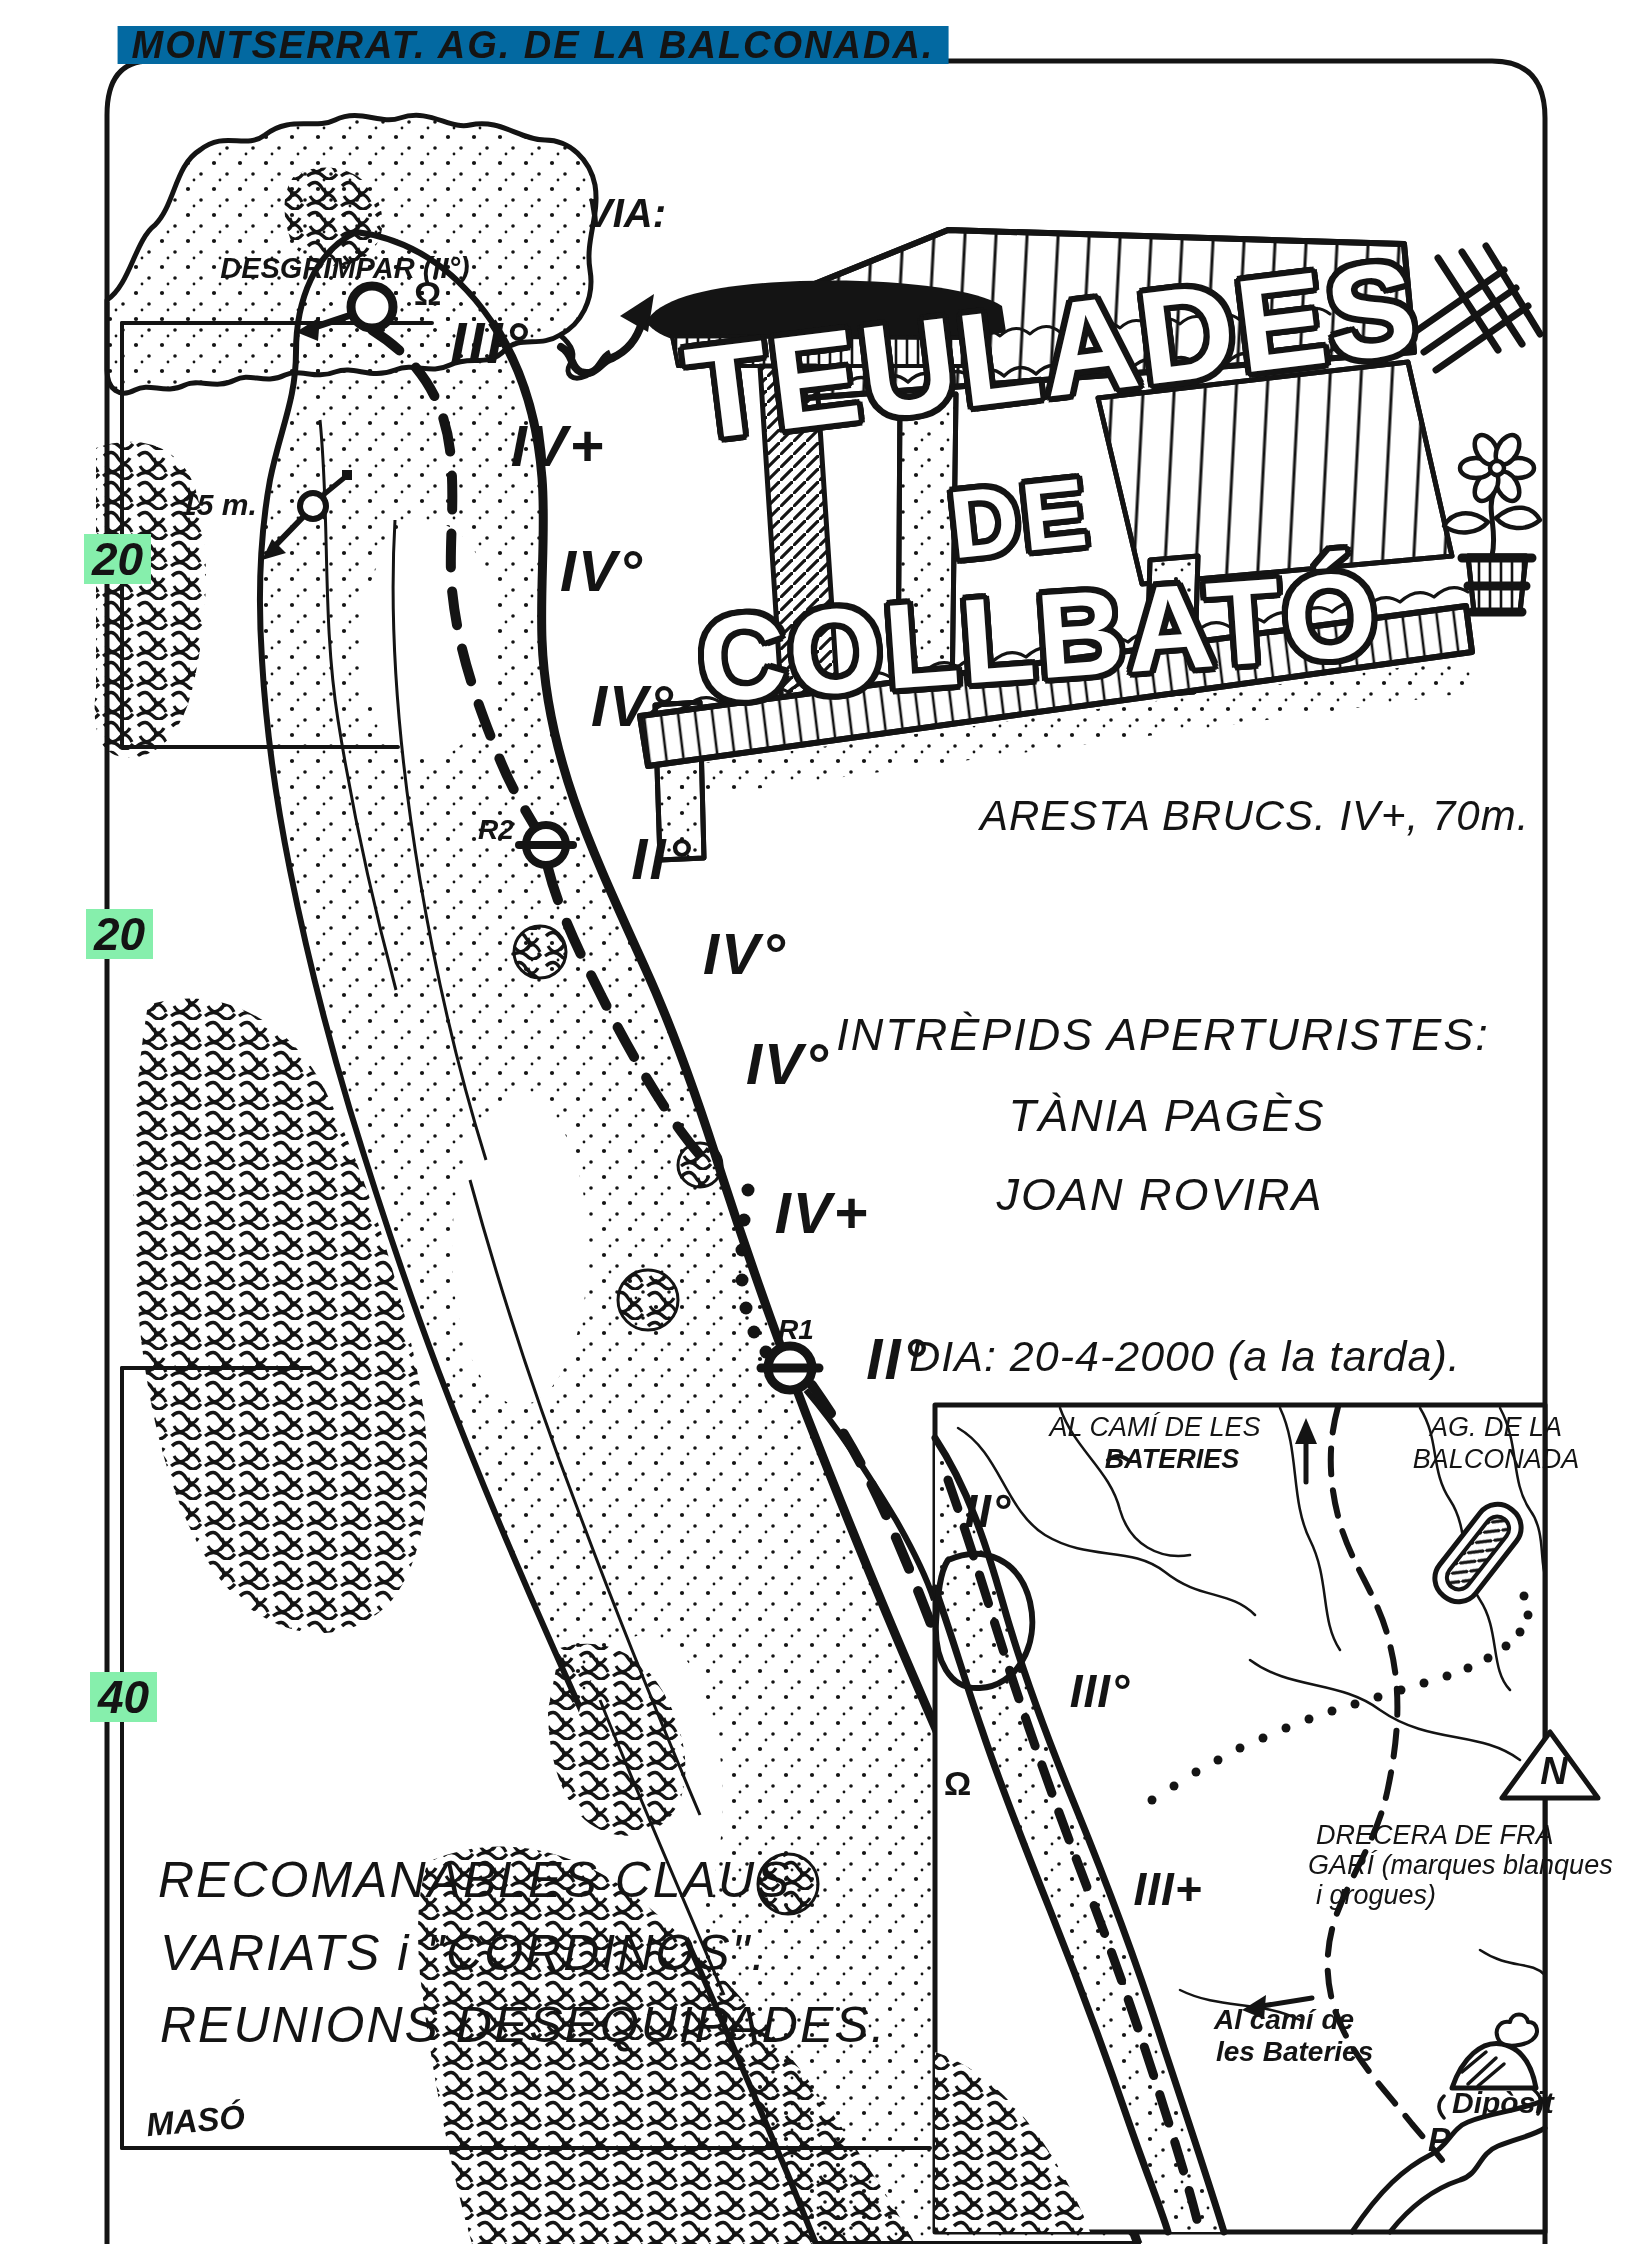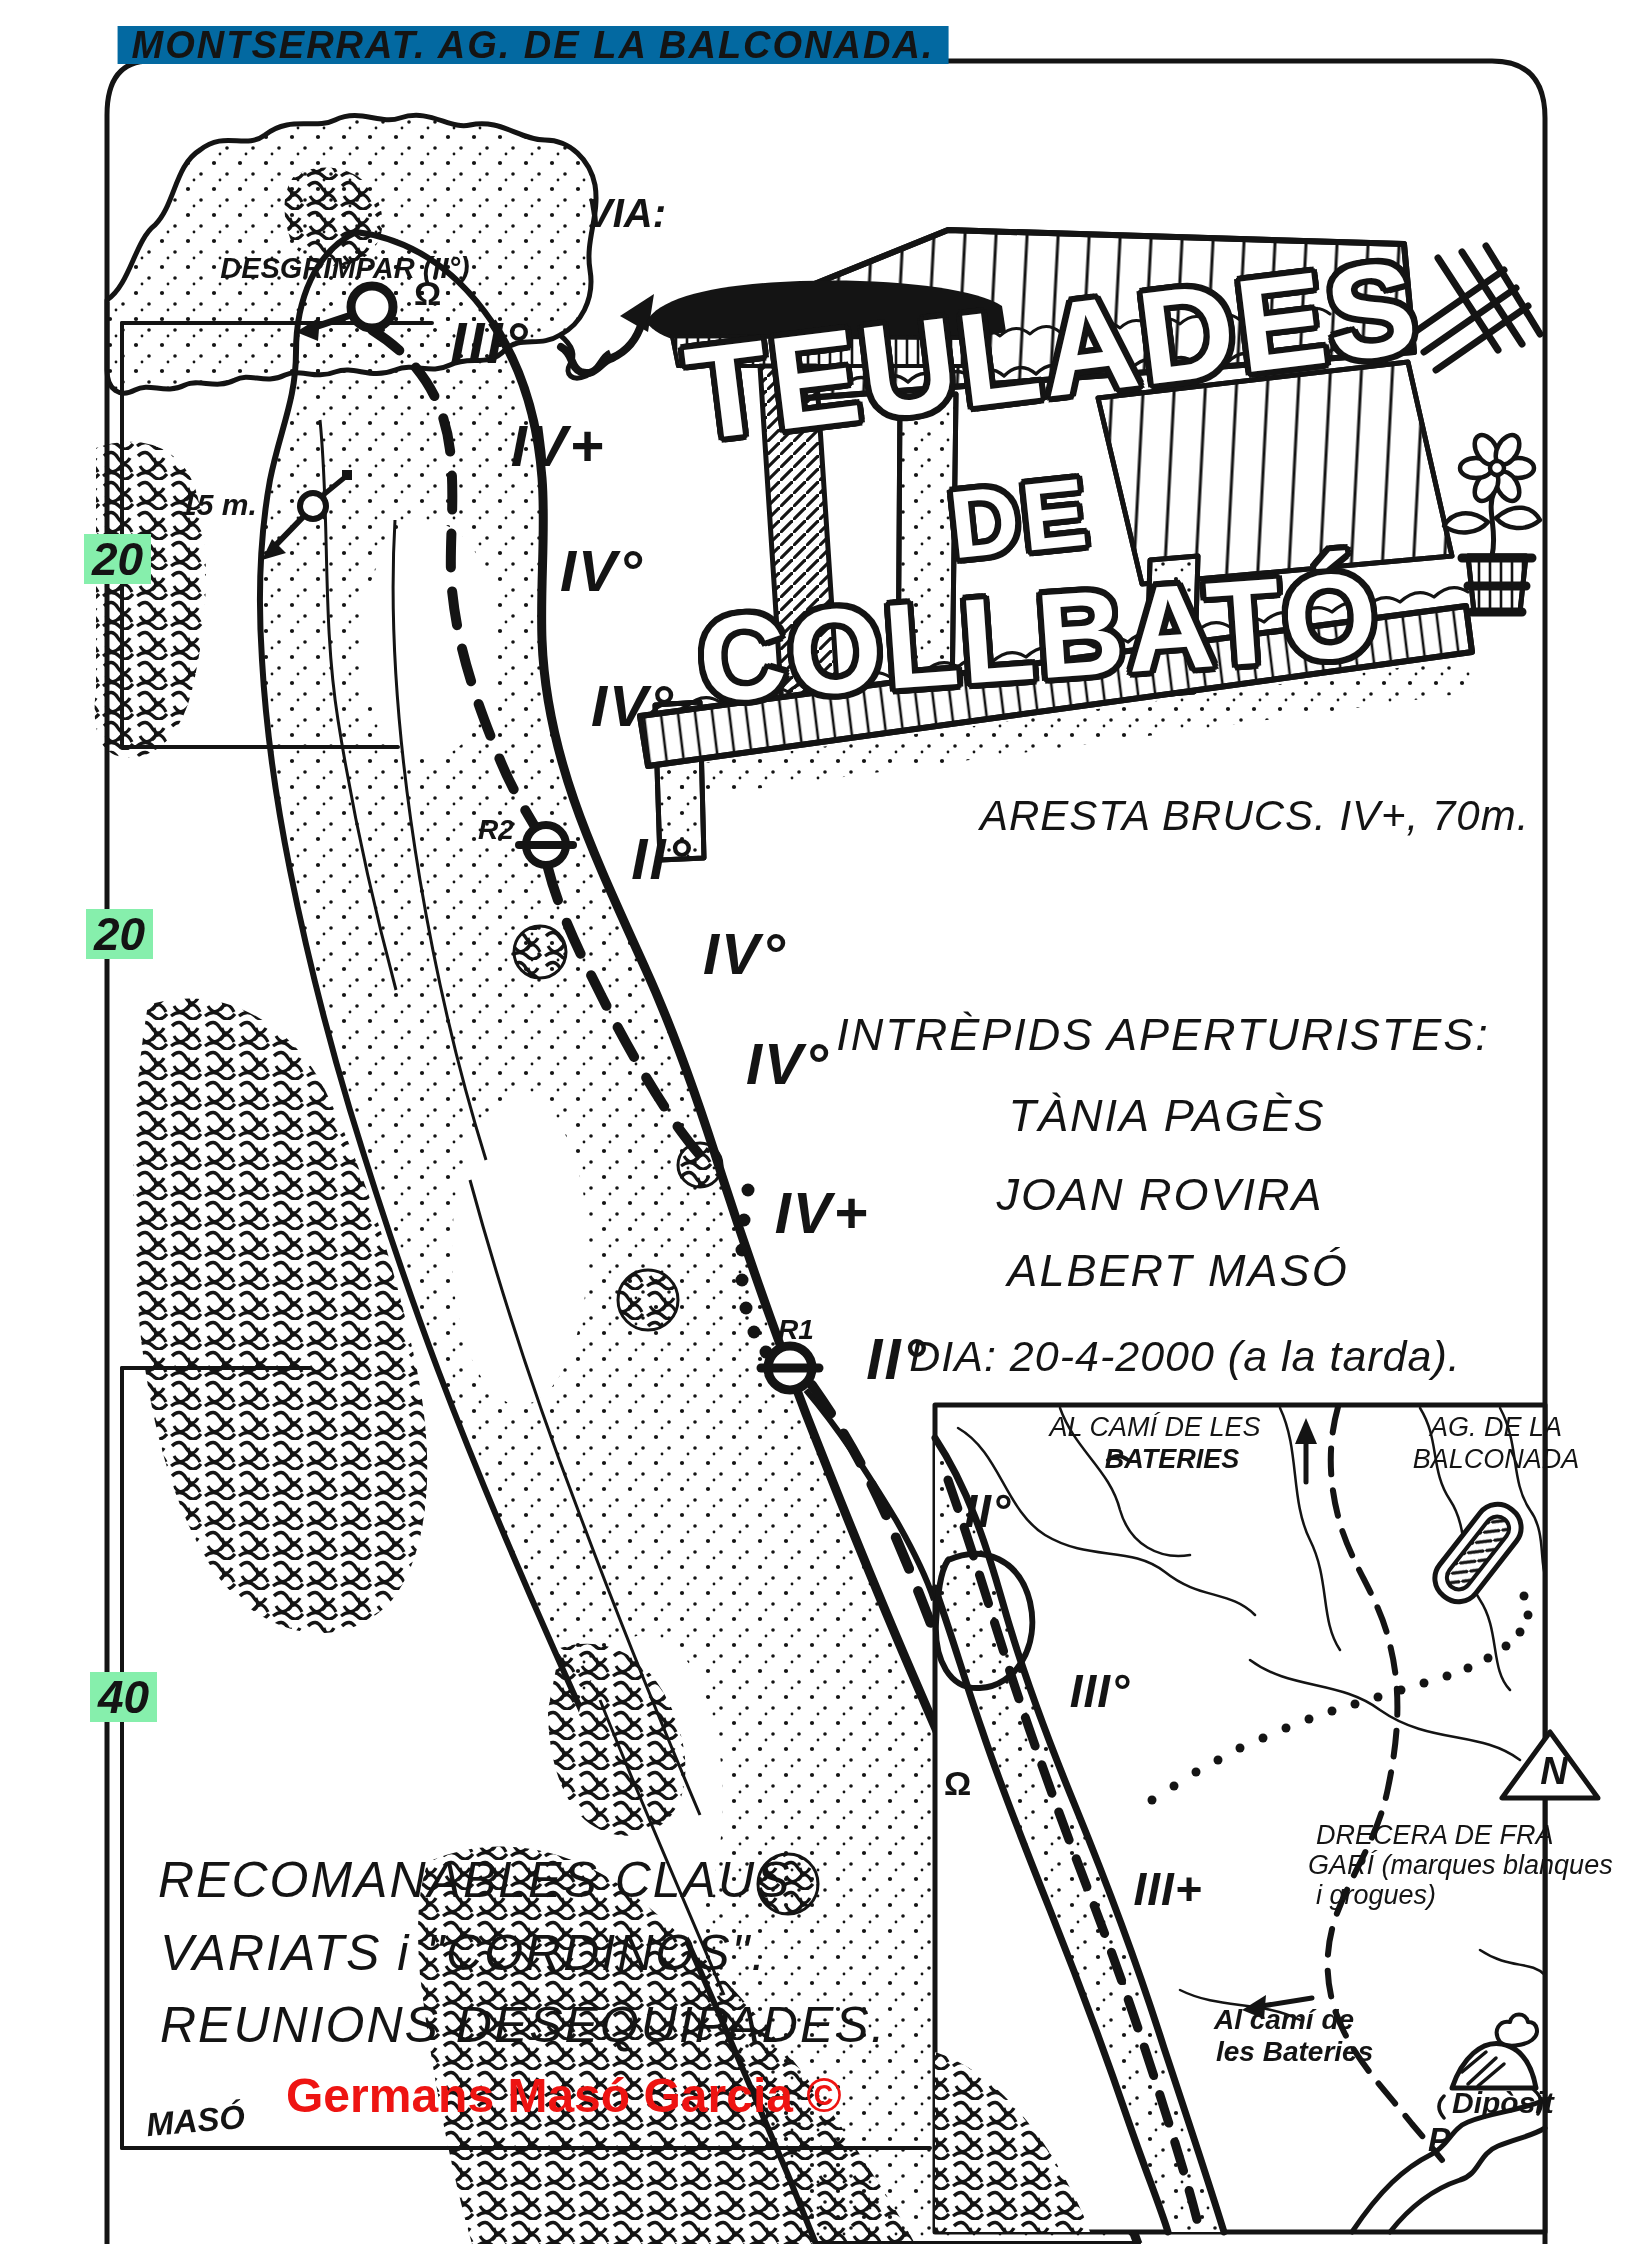--- a/index.html
+++ b/index.html
@@ -332,29 +332,27 @@
 <div class="lbl grade ctr" style="left:822px;top:1184px;">IV+</div>
 <div class="lbl grade ctr" style="left:897px;top:1330px;">II°</div>
 
 <div class="lbl margin-num" style="left:84px;top:534px;">20</div>
 <div class="lbl margin-num" style="left:86px;top:909px;">20</div>
 <div class="lbl margin-num" style="left:90px;top:1672px;">40</div>
 
 <div class="lbl ctr" style="left:1163px;top:1012px;font-size:45px;letter-spacing:2px;">INTRÈPIDS APERTURISTES:</div>
 <div class="lbl ctr" style="left:1167px;top:1093px;font-size:45px;letter-spacing:2px;">TÀNIA PAGÈS</div>
 <div class="lbl ctr" style="left:1160px;top:1172px;font-size:45px;letter-spacing:2px;">JOAN ROVIRA</div>
-<div class="lbl ctr" style="left:1178px;top:1248px;font-size:45px;letter-spacing:2px;">ALBERT MASÓ</div>
 <div class="lbl ctr" style="left:1185px;top:1335px;font-size:43px;letter-spacing:1px;">DIA: 20-4-2000 (a la tarda).</div>
 
 <div class="lbl" style="left:158px;top:1855px;font-size:50px;letter-spacing:2px;">RECOMANABLES CLAUS</div>
 <div class="lbl" style="left:160px;top:1928px;font-size:50px;letter-spacing:2px;">VARIATS i "CORDINOS".</div>
 <div class="lbl" style="left:160px;top:2000px;font-size:50px;letter-spacing:2px;">REUNIONS DESEQUIPADES.</div>
 
 <div class="lbl b" style="left:146px;top:2104px;font-size:33px;transform:rotate(-5deg);">MASÓ</div>
-<div class="lbl red" style="left:286px;top:2072px;font-size:48px;">Germans Masó Garcia ©</div>
 
 <div class="lbl ctr" style="left:1155px;top:1414px;font-size:27px;">AL CAMÍ DE LES</div>
 <div class="lbl b ctr" style="left:1172px;top:1446px;font-size:27px;">BATERIES</div>
 <div class="lbl ctr" style="left:1496px;top:1414px;font-size:27px;">AG. DE LA</div>
 <div class="lbl ctr" style="left:1496px;top:1446px;font-size:27px;">BALCONADA</div>
 
 <div class="lbl grade-s ctr" style="left:988px;top:1488px;">II°</div>
 <div class="lbl grade-s ctr" style="left:1100px;top:1668px;">III°</div>
 <div class="lbl grade-s ctr" style="left:1168px;top:1866px;">III+</div>
 

